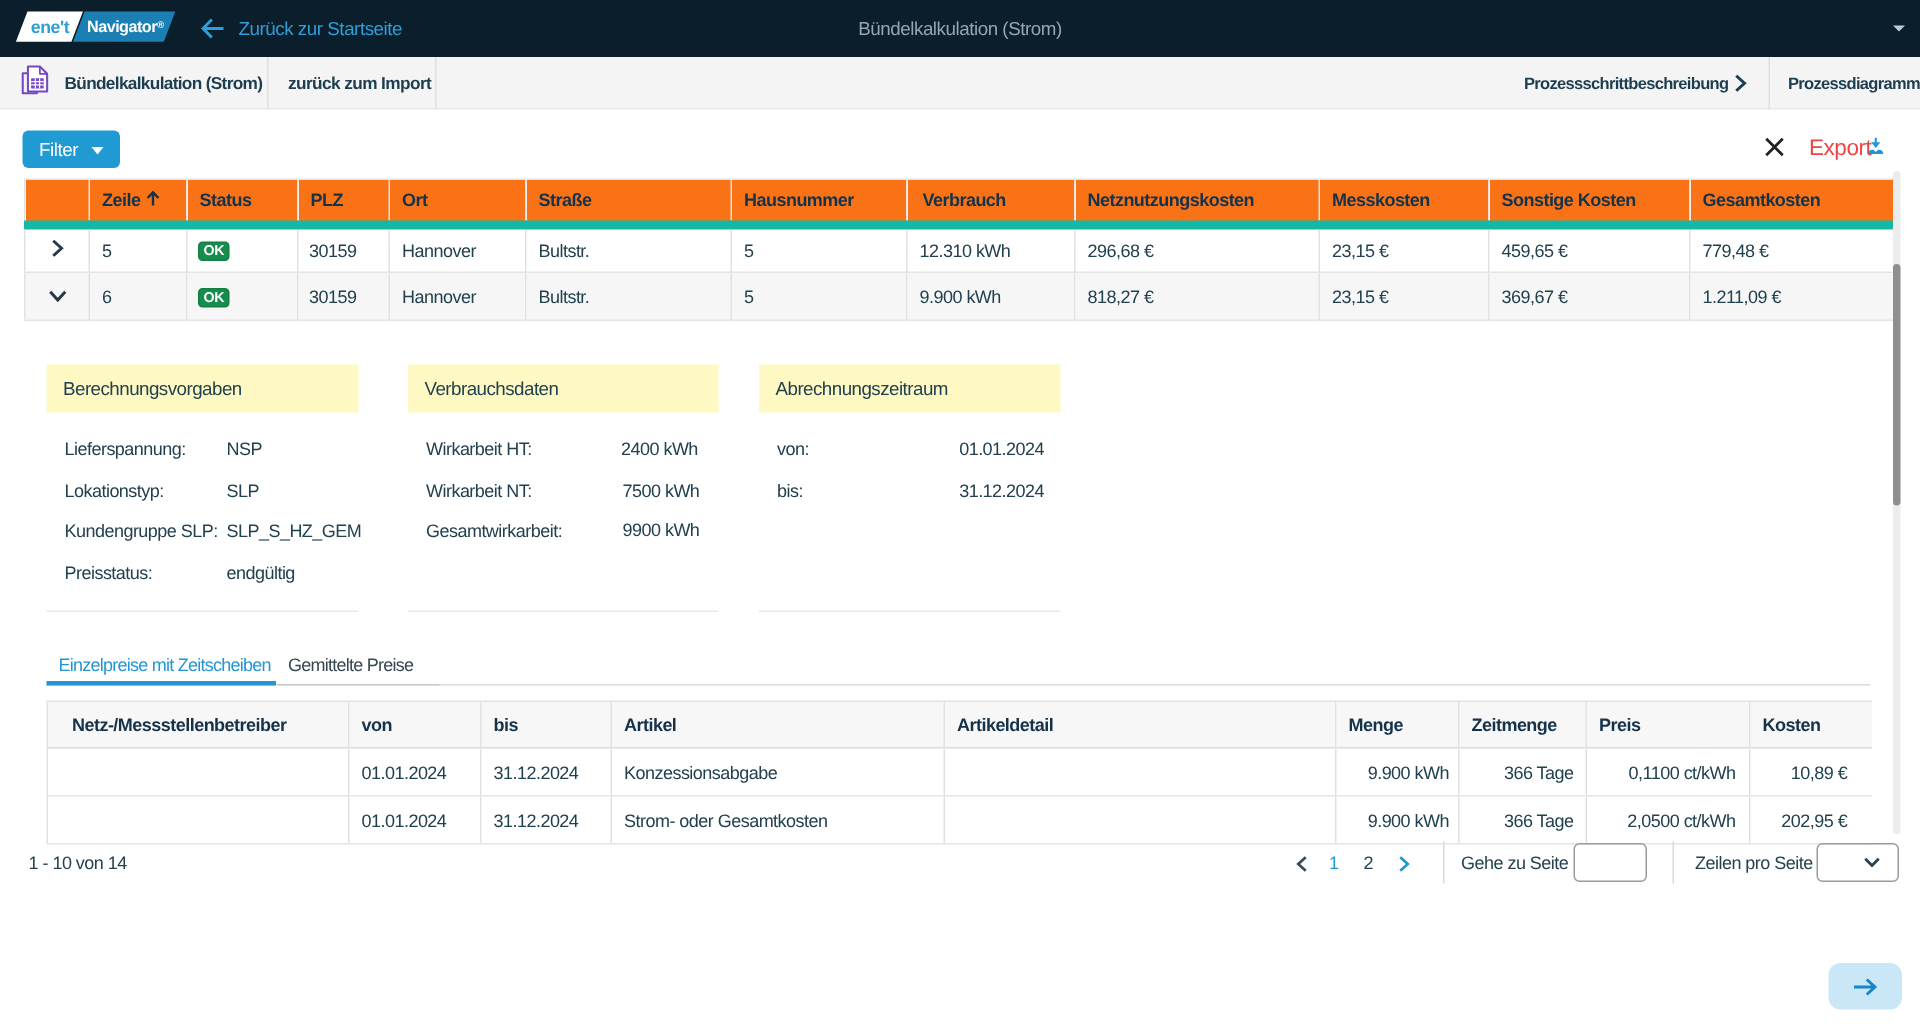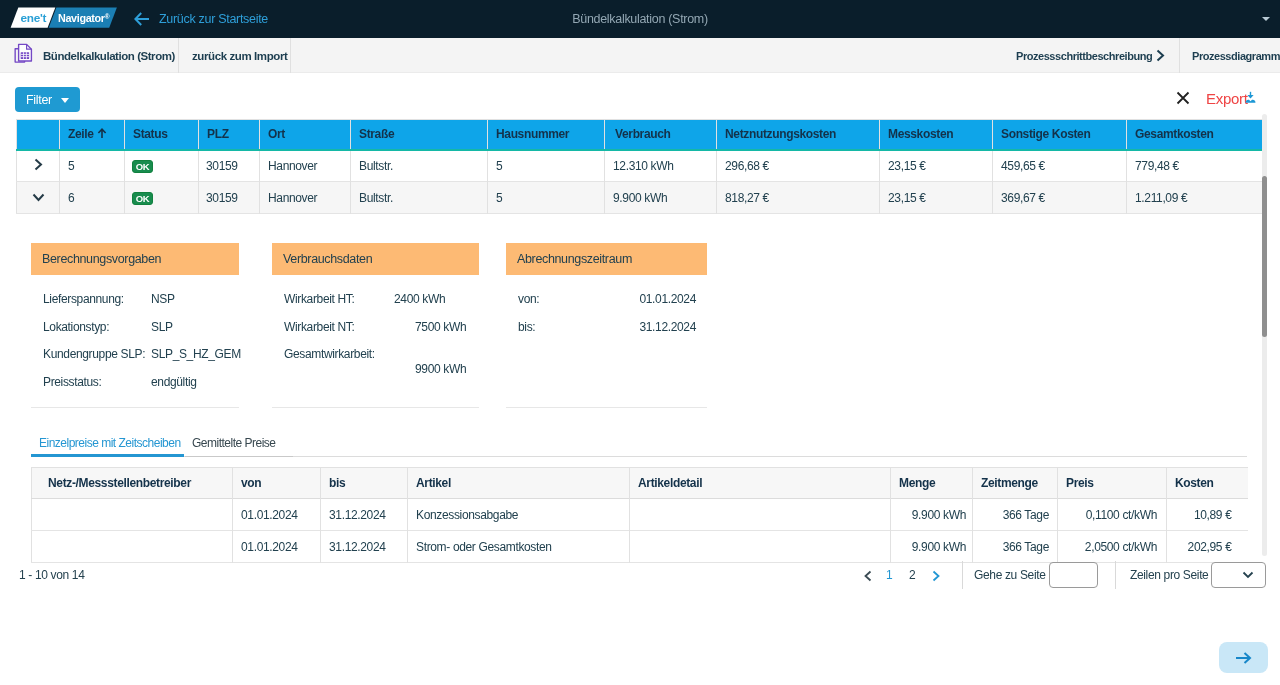--- a/index.html
+++ b/index.html
@@ -41,33 +41,33 @@
   #searchBox .ph { color:#9e9e9e; font-size:13px; letter-spacing:-0.2px; margin-left:6px; }
   #xClose { left:1176px; top:91px; }
   #exportLbl { left:1206px; top:90px; color:#ef4444; font-size:15px; letter-spacing:-0.3px; }
   #exportIco { left:1244px; top:91px; }
 
   
   #t1 { left:16px; top:119px; width:1246px; border-collapse:collapse; table-layout:fixed;
     font-size:12px; letter-spacing:-0.35px; color:#22414f; }
   #t1 th, #t1 td { border-right:1px solid #e1e1e1; padding:0 8px; height:30px; overflow:hidden; white-space:nowrap; }
   #t1 th:last-child, #t1 td:last-child { border-right:none; }
-  #t1 thead tr { background:#0ea5e9; border-top:1px solid #e1e1e1; border-bottom:2px solid #14b8a6; height:30px;padding-left:48px;}
+  #t1 thead tr { background:#f97316; border-top:1px solid #e1e1e1; border-bottom:6px solid #14b8a6; height:30px;padding-left:48px;}
   #t1 th { text-align:left; font-weight:bold; color:#14324a; }
   #t1 tbody tr { height:32px; border-bottom:1px solid #e4e4e4;}
   #t1 tbody tr.alt { background:#f6f6f6; }
   #t1 td.r, #t1 th.r { }
   #t1 td.last, #t1 th.last { padding-right:16px; }
   #t1 td.c { text-align:center; }
   .okbadge { display:inline-block; background:#188c4e; border:1px solid #11813f; color:#fff; font-size:9.5px;
     font-weight:bold; border-radius:3px; padding:0; width:21px; height:13px; line-height:12px; text-align:center; vertical-align:middle;}
   table { border-left:1px solid #e1e1e1; }
 
   
-  .card-h { top:243px; height:32px; background:#fdba74; display:flex; align-items:center;
+  .card-h { top:243px; height:32px; background:#fef9c3; display:flex; align-items:center;
     color:#22414f; font-size:12.5px; letter-spacing:-0.35px; }
   .card-h span { margin-left:11px; }
   .kv { font-size:12px; letter-spacing:-0.35px; color:#22414f; }
   .kv div { position:absolute; white-space:nowrap; }
   .card-b { top:407px; height:1px; background:#e7e7e7; }
   .tabtxt { font-size:12px; letter-spacing:-0.5px; top:436px; }
   #tab1 { left:39px; color:#2496d2; }
   #tab2 { left:192px; color:#37474f; }
   #tabline { left:31px; top:456px; width:1216px; height:1px; background:#dcdcdc; }
   #tabind { left:31px; top:454px; width:153px; height:3px; background:#2496d2; }
@@ -234,25 +234,25 @@
   <div class="kv">
     <div style="left:43px;top:292px">Lieferspannung:</div>
       <div style="left:151px;top:292px">NSP</div>
     <div style="left:43px;top:320px">Lokationstyp:</div>
       <div style="left:151px;top:320px">SLP</div>
     <div style="left:43px;top:347px">Kundengruppe SLP:</div>
       <div style="left:151px;top:347px">SLP_S_HZ_GEM</div>
     <div style="left:43px;top:375px">Preisstatus:</div>
       <div style="left:151px;top:375px">endgültig</div>
     <div style="left:284px;top:292px">Wirkarbeit HT:</div>
-      <div style="left:394px;top:292px;width:46px;text-align:left">2400 kWh</div>
+      <div style="left:414px;top:292px;width:46px;text-align:left">2400 kWh</div>
     <div style="left:284px;top:320px">Wirkarbeit NT:</div>
       <div style="left:415px;top:320px;width:46px;text-align:right">7500 kWh</div>
     <div style="left:284px;top:347px">Gesamtwirkarbeit:</div>
-      <div style="left:415px;top:362px;width:46px;text-align:center">9900 kWh</div>
+      <div style="left:415px;top:346px;width:46px;text-align:center">9900 kWh</div>
     <div style="left:518px;top:292px">von:</div>
       <div style="left:630px;top:292px;width:66px;text-align:right">01.01.2024</div>
     <div style="left:518px;top:320px">bis:</div>
       <div style="left:630px;top:320px;width:66px;text-align:right">31.12.2024</div>
   </div>
   <div class="abs card-b" style="left:31px;width:208px"></div>
   <div class="abs card-b" style="left:272px;width:207px"></div>
   <div class="abs card-b" style="left:506px;width:201px"></div>
 
   <div class="abs tabtxt" id="tab1">Einzelpreise mit Zeitscheiben</div>

